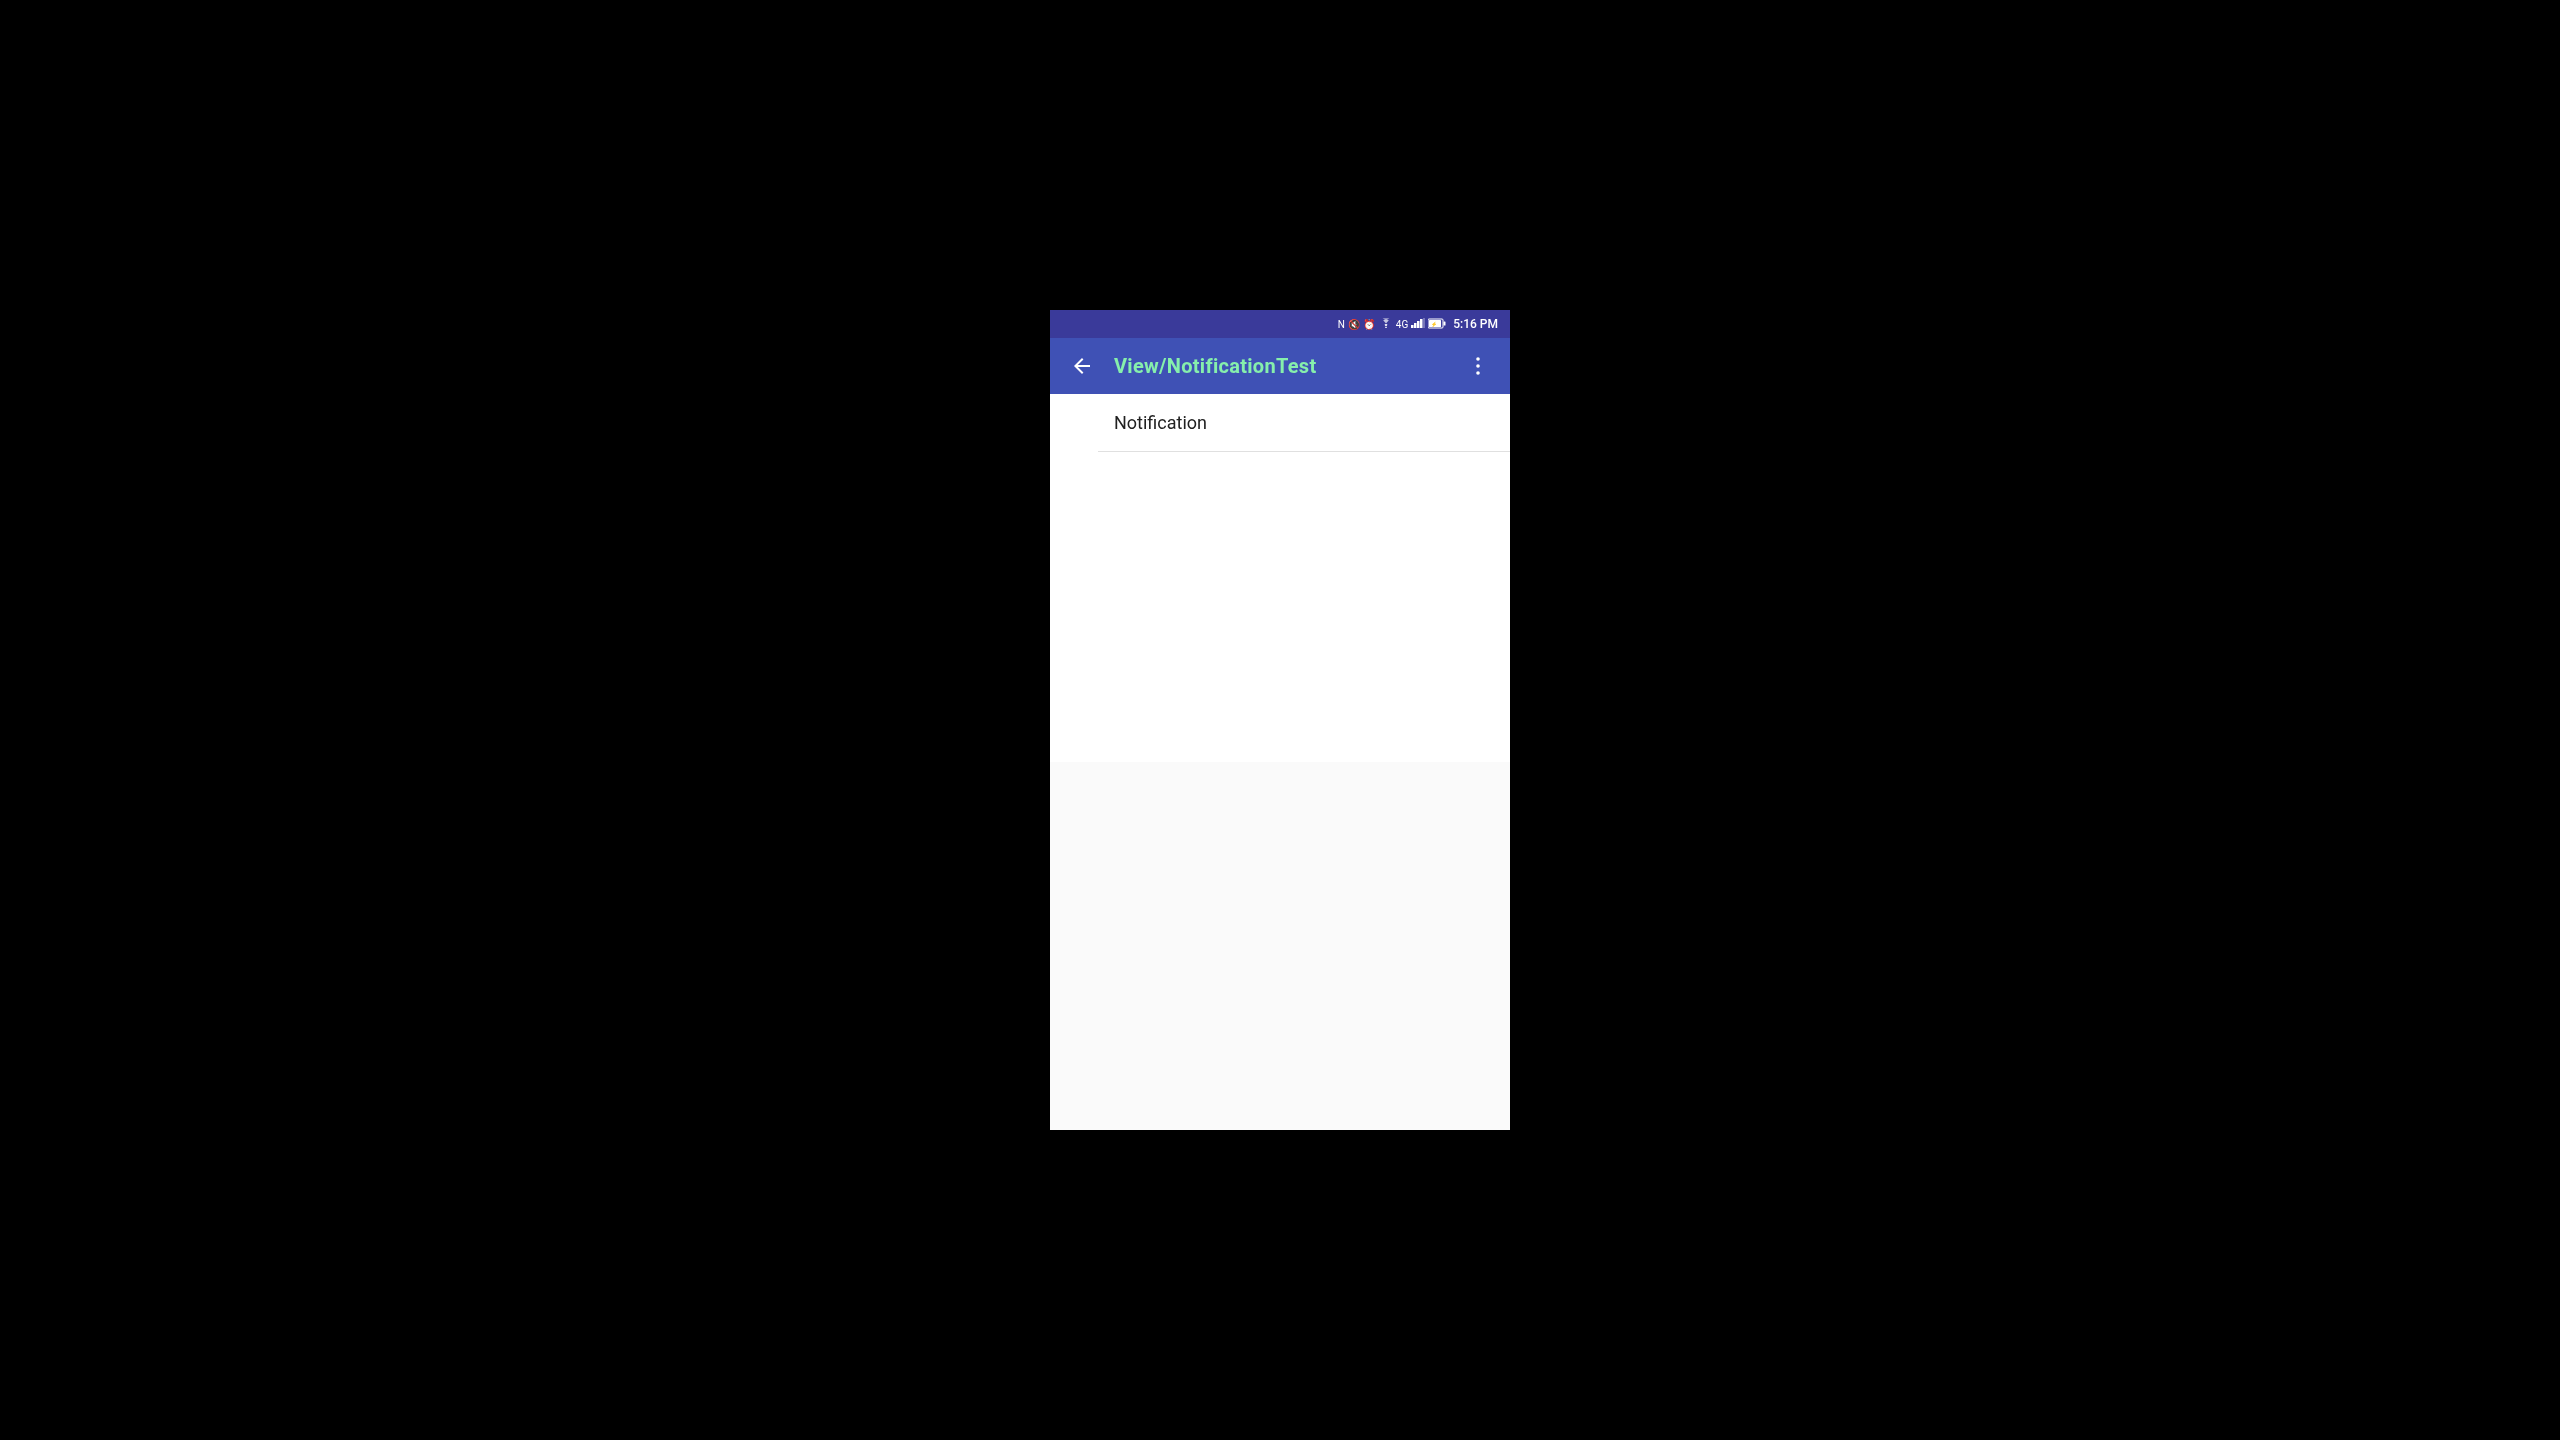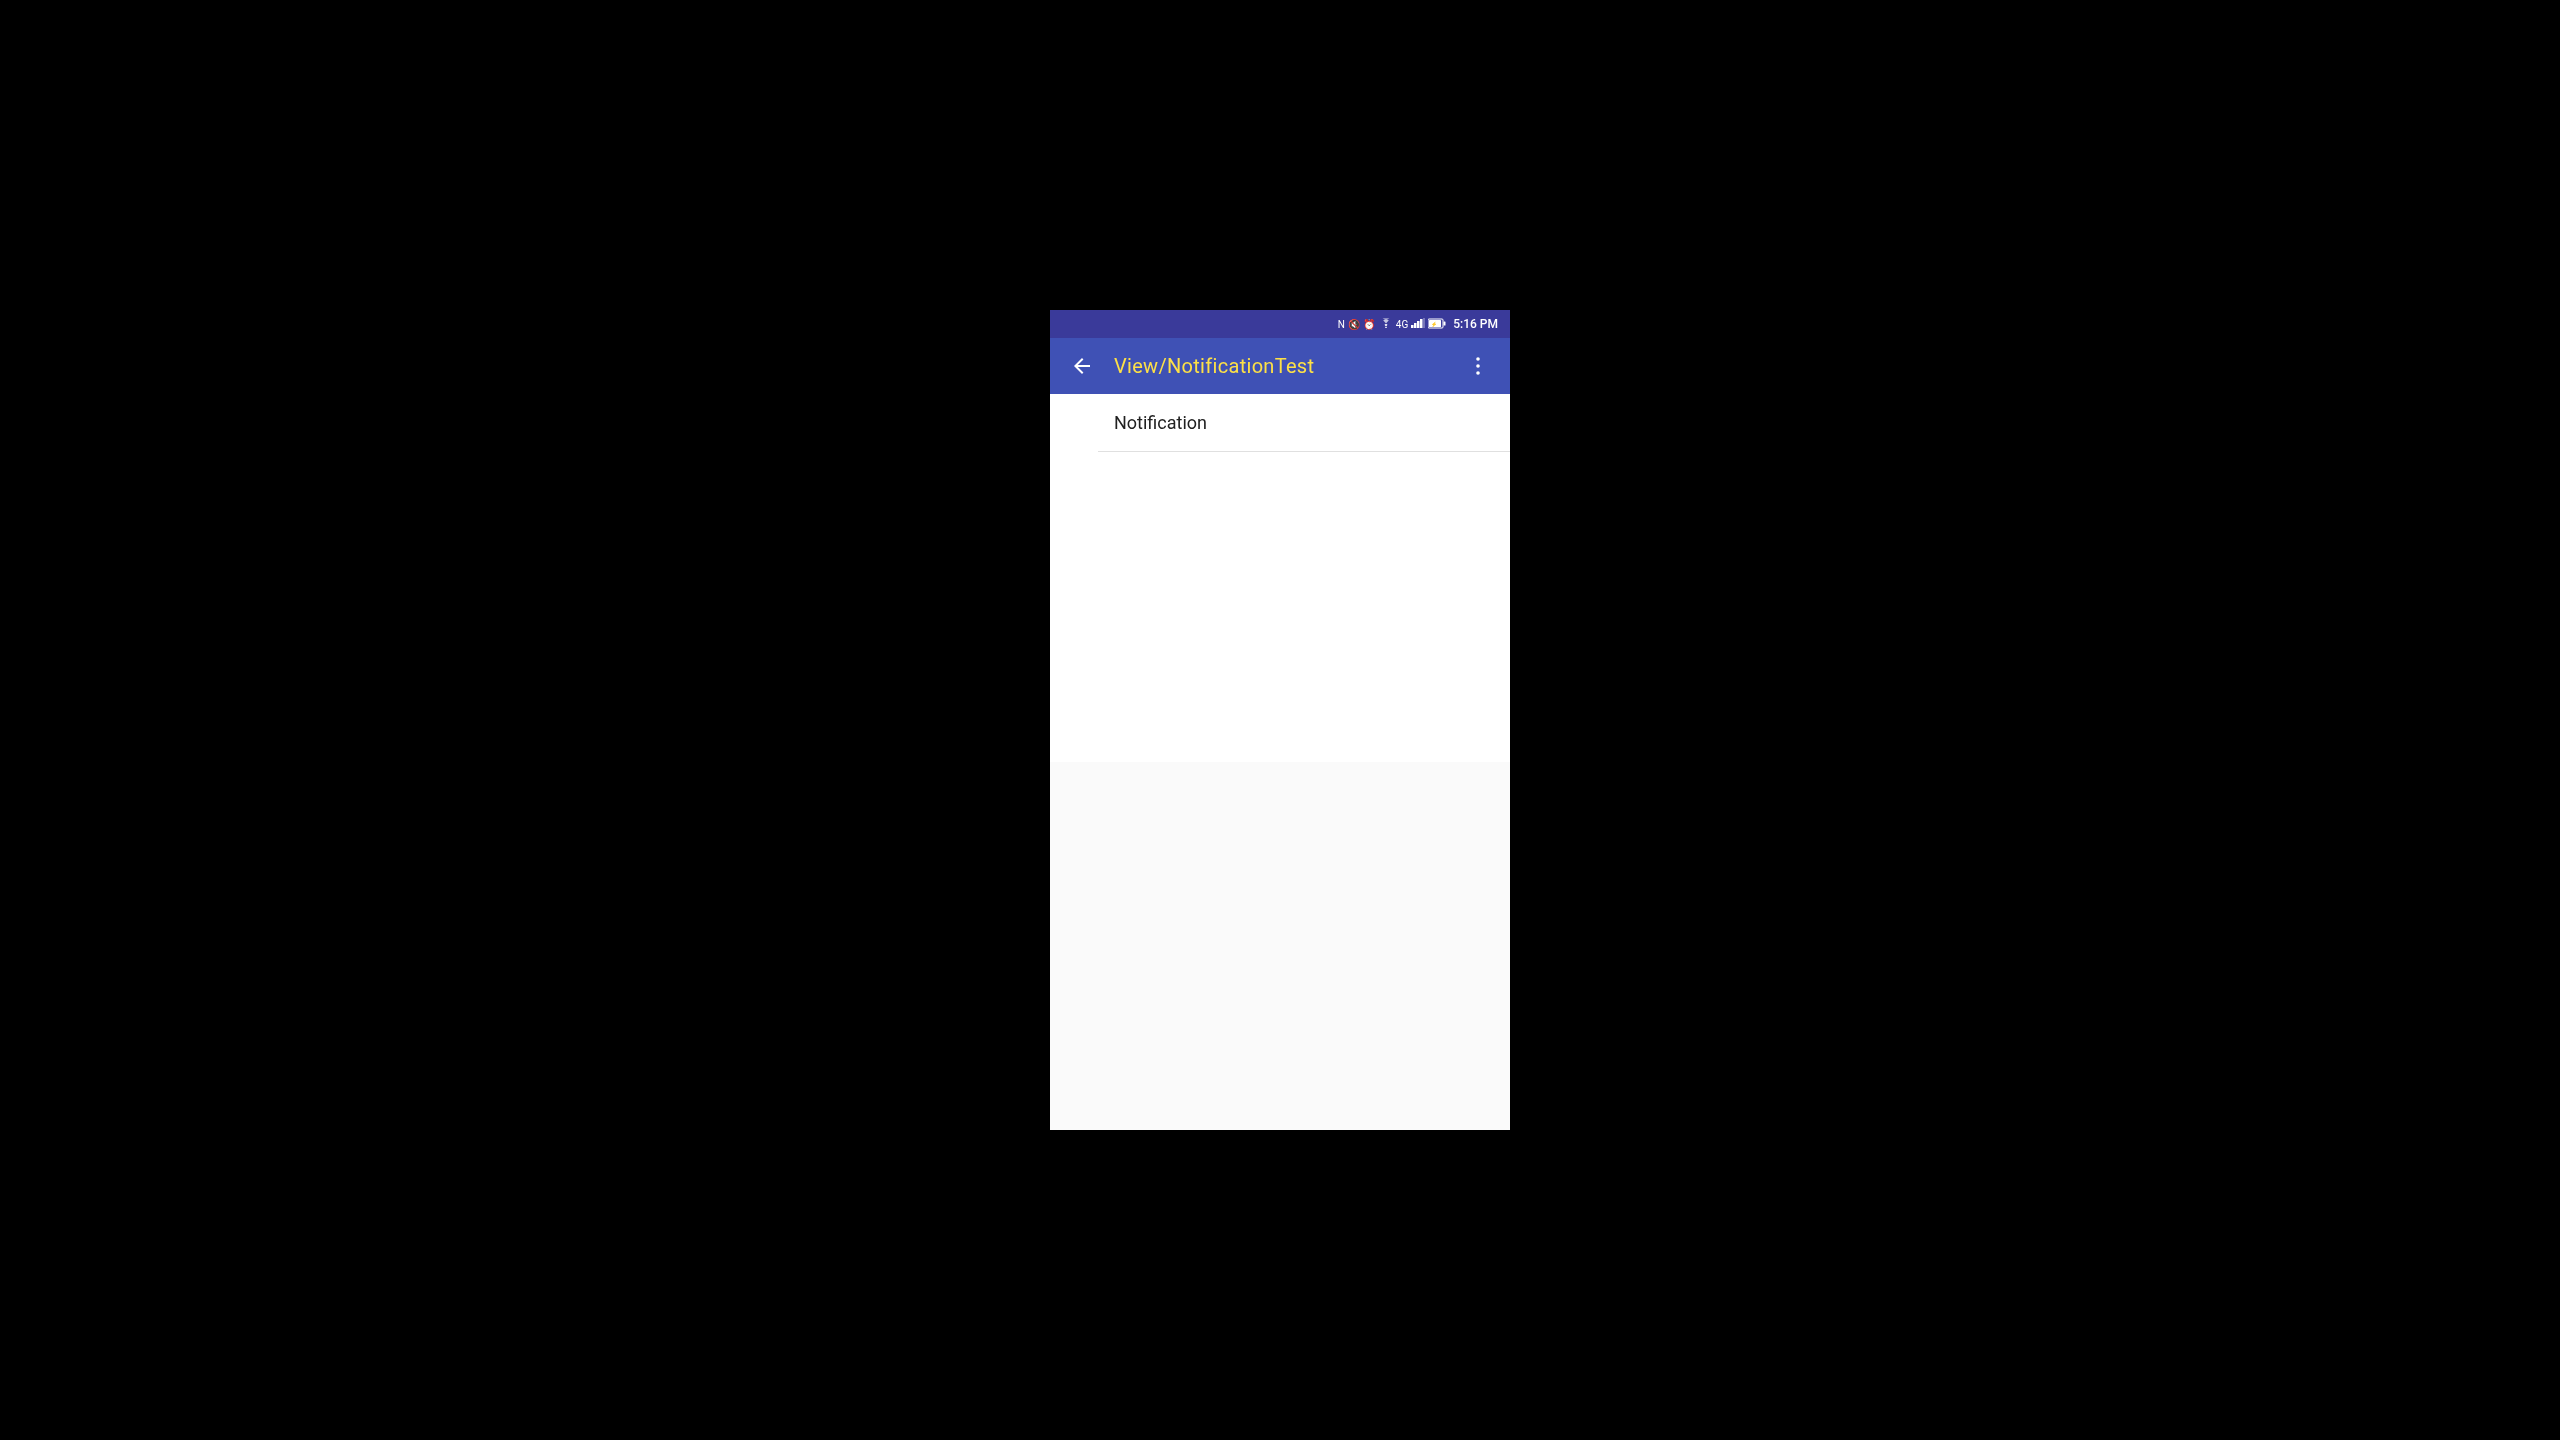--- a/index.html
+++ b/index.html
@@ -73,23 +73,23 @@
       cursor: pointer;
       display: flex;
       align-items: center;
       justify-content: center;
       width: 32px;
       height: 32px;
     }
 
     .app-bar-title {
       flex: 1;
-      color: #fde047;
+      color: #86efac;
       font-size: 20px;
-      font-weight: 400;
+      font-weight: 700;
       letter-spacing: 0.3px;
     }
 
     .app-bar-menu {
       color: #ffffff;
       font-size: 22px;
       cursor: pointer;
       display: flex;
       align-items: center;
       justify-content: center;

